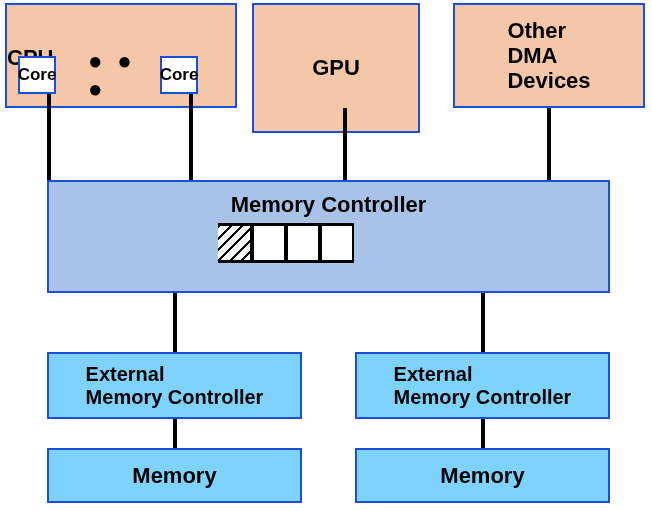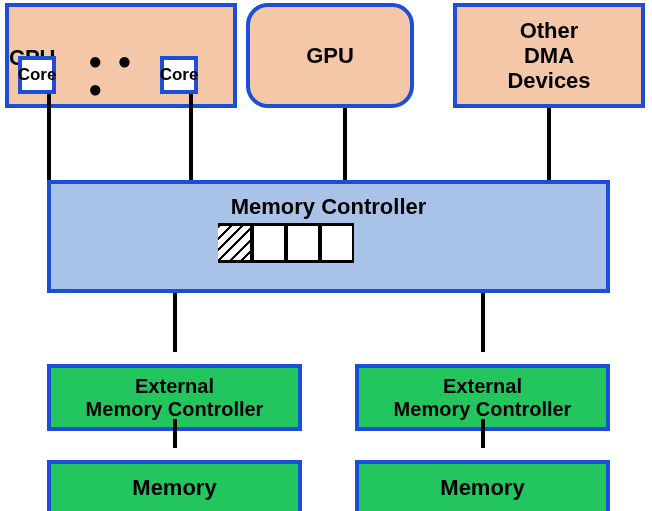--- a/index.html
+++ b/index.html
@@ -9,34 +9,33 @@
     font-family: Arial, sans-serif;
     background: #fff;
   }
   .canvas {
     position: relative;
     width: 652px;
     height: 511px;
   }
   .box {
     position: absolute;
-    border: 4px solid #1d4ed8;
+    border: 2px solid #1d4ed8;
     display: flex;
     align-items: center;
     justify-content: center;
-    text-align: center;
     font-weight: bold;
   }
   .peach { background: #f4c7a8; }
   .blue  { background: #a9c3e8; }
-  .grey  { background: #22c55e; margin-top: 12px; }
+  .grey  { background: #7dd3fc; }
   .white { background: #fff; }
 
   .cpu   { left: 5px;  top: 3px;  width: 232px; height: 105px; align-items: flex-start; padding-top: 5px; font-size: 22px; flex-direction: column; }
-  .gpu   { left: 246px; top: 3px; width: 168px; height: 105px; font-size: 22px; border-radius: 22px; }
+  .gpu   { left: 252px; top: 3px; width: 168px; height: 130px; font-size: 22px; }
   .other { left: 453px; top: 3px; width: 192px; height: 105px; font-size: 22px; line-height: 1.15; }
 
   .core  { width: 38px; height: 38px; font-size: 17px; }
   .core1 { left: 18px;  top: 56px; }
   .core2 { left: 160px; top: 56px; }
   .dots  { position: absolute; left: 88px; top: 56px; width: 66px; height: 38px; display: flex; align-items: center; justify-content: center; font-size: 24px; letter-spacing: 4px; font-weight: bold; }
 
   .memctrl { left: 47px; top: 180px; width: 563px; height: 113px; font-size: 22px; flex-direction: column; padding-top: 10px; align-items: center; justify-content: flex-start; }
   .reqbuf-wrap { position: absolute; left: 218px; top: 223px; display: flex; align-items: center; }
   .reqbuf-border { display: flex; border-top: 3px solid #000; border-bottom: 3px solid #000; }

